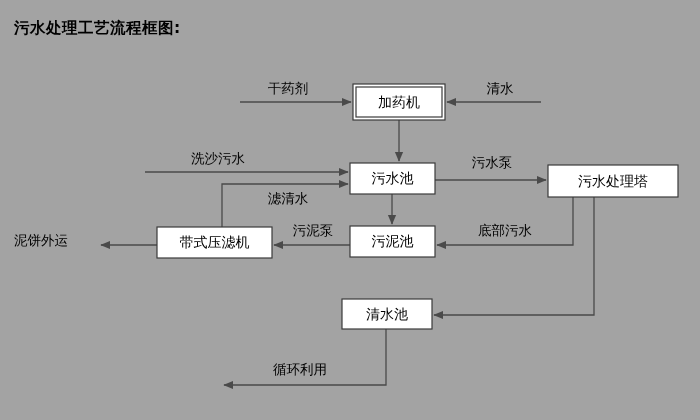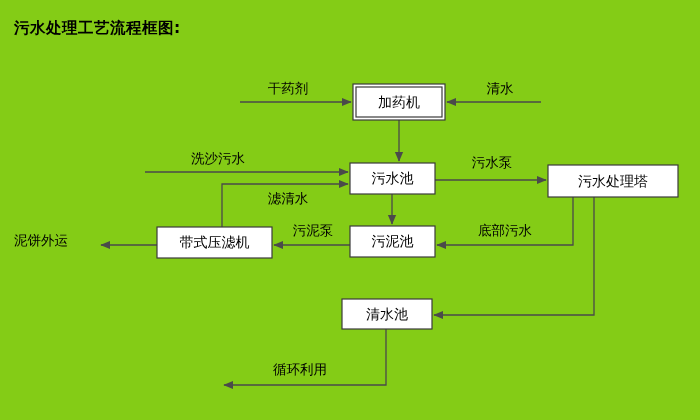--- a/index.html
+++ b/index.html
@@ -11,21 +11,21 @@
   body {
     width: 700px;
     height: 420px;
     overflow: hidden;
     font-family: "DejaVu Sans", "Liberation Sans", sans-serif;
   }
   #page {
     position: relative;
     width: 700px;
     height: 420px;
-    background: #84cc16;
+    background: #a3a3a3;
   }
   #diagram-title {
     position: absolute;
     left: 14px;
     top: 18px;
     font-family: "DejaVu Sans", "Liberation Sans", sans-serif;
     font-size: 15.5px;
     font-weight: bold;
     color: #000000;
     letter-spacing: 0.5px;

